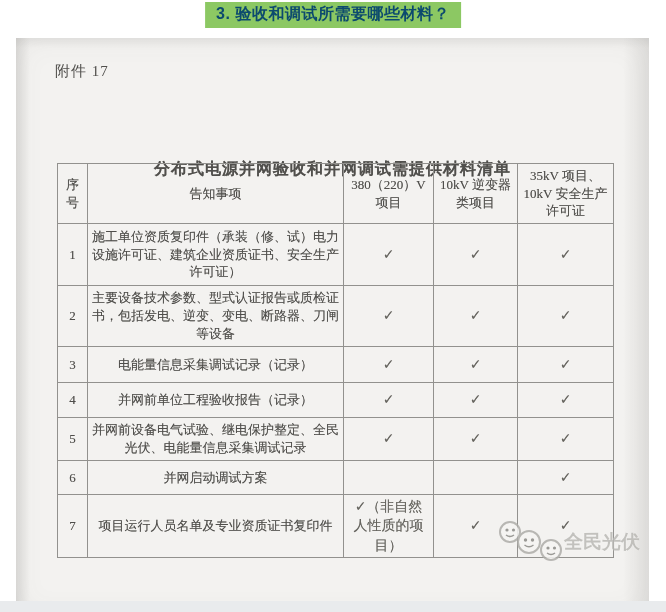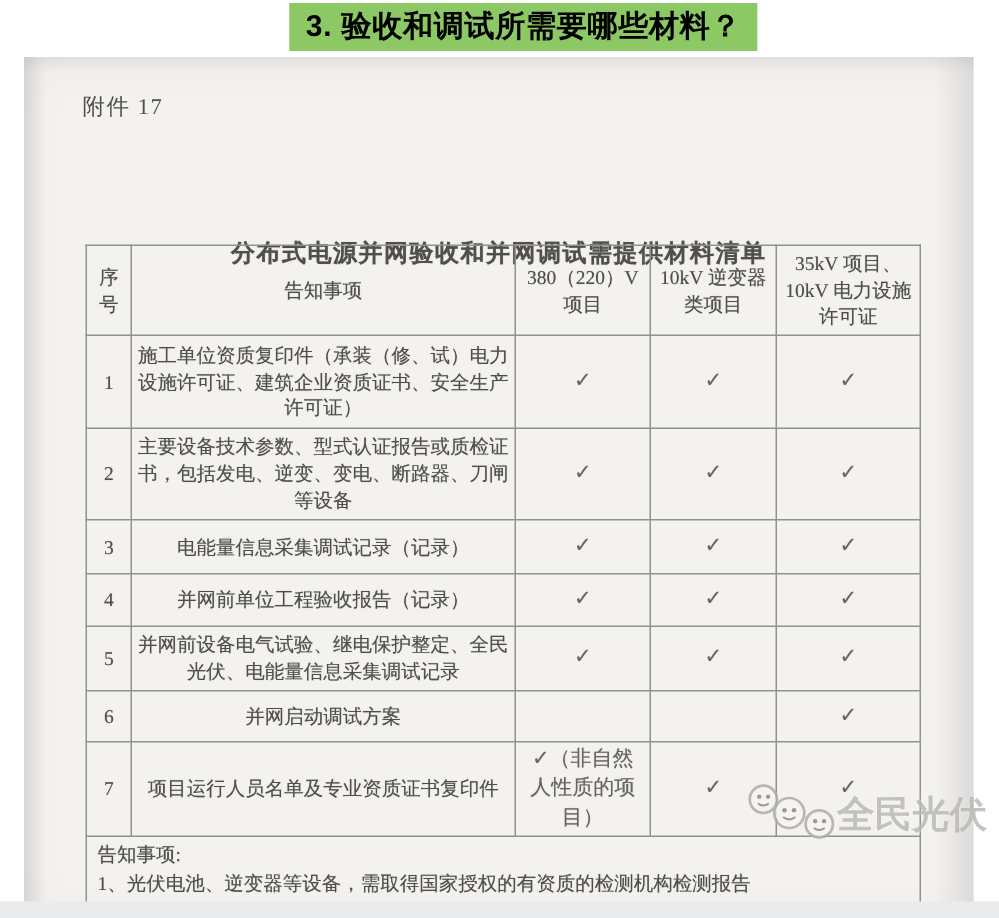--- a/index.html
+++ b/index.html
@@ -1,23 +1,23 @@
 <!DOCTYPE html>
 <html><head>
 <meta charset="utf-8">
 <style>
   * { margin:0; padding:0; box-sizing:border-box; }
   html,body { width:666px; height:612px; background:#ffffff; overflow:hidden; }
   body { position:relative; font-family:"Liberation Serif","DejaVu Serif",serif; }
 
   .banner {
     position:absolute; top:2px; left:50%; transform:translateX(-50%);
-    background:#8cc863; color:#000000; padding:2px 11px 3px 11px;
+    background:#8cc863; color:#0c4a6e; padding:2px 11px 3px 11px;
     font-family:"Liberation Sans","DejaVu Sans",sans-serif;
-    font-size:20px; font-weight:bold; letter-spacing:0.5px; white-space:nowrap;margin-left:16px;
+    font-size:16px; font-weight:bold; letter-spacing:0.5px; white-space:nowrap;
   }
 
   .photo {
     position:absolute; left:16px; top:38px; width:633px; height:578px;
     background:
       linear-gradient(90deg, rgba(120,118,114,0.18) 0px, rgba(120,118,114,0.0) 14px),
       linear-gradient(270deg, rgba(120,118,114,0.14) 0px, rgba(120,118,114,0.0) 26px),
       linear-gradient(180deg, rgba(120,118,114,0.10) 0px, rgba(120,118,114,0.0) 10px),
       #f3f2f0;
     box-shadow: inset 0 0 30px rgba(90,88,84,0.08);
@@ -48,21 +48,21 @@
   tr.notes-row td {
     text-align:left; padding:3px 7px; line-height:1.45;
   }
 
   .wm {
     position:absolute; left:498px; top:516px; width:160px; height:52px;
     display:flex; align-items:center; opacity:0.85; pointer-events:none;
   }
   .wm-text {
     font-family:Liberation Sans, sans-serif;
-    font-size:25px; font-weight:bold; color:rgba(174,173,168,0.85);
+    font-size:19px; font-weight:bold; color:rgba(174,173,168,0.85);
     letter-spacing:0px; white-space:nowrap;
     text-shadow: 0 0 1px rgba(255,255,255,0.9);
   }
 
   .strip { position:absolute; left:0; top:601px; width:666px; height:11px; background:#e9ebed; }
 </style>
 </head>
 <body>
 
 <div class="banner">3. 验收和调试所需要哪些材料？</div>
@@ -80,21 +80,21 @@
         <col style="width:90px">
       <col style="width:84px">
         <col style="width:96px">
     </colgroup>
     <tbody>
         <tr style="height:60px">
       <td class="idx">序号</td>
       <td>告知事项</td>
       <td>380（220）V 项目</td>
       <td>10kV 逆变器类项目</td>
-      <td>35kV 项目、10kV 电力设施许可证</td>
+      <td>35kV 项目、10kV 安全生产许可证</td>
     </tr>
     <tr style="height:62px">
       <td>1</td>
       <td>施工单位资质复印件（承装（修、试）电力设施许可证、建筑企业资质证书、安全生产许可证）</td>
       <td class="chk">✓</td>
       <td class="chk">✓</td>
       <td class="chk">✓</td>
     </tr>
     <tr style="height:61px">
       <td>2</td>
@@ -131,26 +131,20 @@
       <td class="chk"></td>
       <td class="chk">✓</td>
     </tr>
     <tr style="height:44px">
       <td>7</td>
       <td>项目运行人员名单及专业资质证书复印件</td>
       <td class="chk">✓（非自然人性质的项目）</td>
       <td class="chk">✓</td>
       <td class="chk">✓</td>
     </tr>
-    <tr class="notes-row" style="height:38px">
-      <td colspan="5">
-        <div>告知事项:</div>
-        <div>1、光伏电池、逆变器等设备，需取得国家授权的有资质的检测机构检测报告</div>
-      </td>
-    </tr>
   </tbody>
     </table>
 </div>
 
 <div class="wm">
   <svg width="66" height="48" viewBox="0 0 66 48">
     <circle cx="12" cy="14" r="10" fill="#f6f5f3" stroke="#aeada9" stroke-width="2"></circle>
     <circle cx="9" cy="12" r="1.6" fill="#8b8a86"></circle>
       <circle cx="15.5" cy="12" r="1.6" fill="#8b8a86"></circle>
     <path d="M8 17 q4 3 8 0" stroke="#8b8a86" stroke-width="1.4" fill="none"></path>

